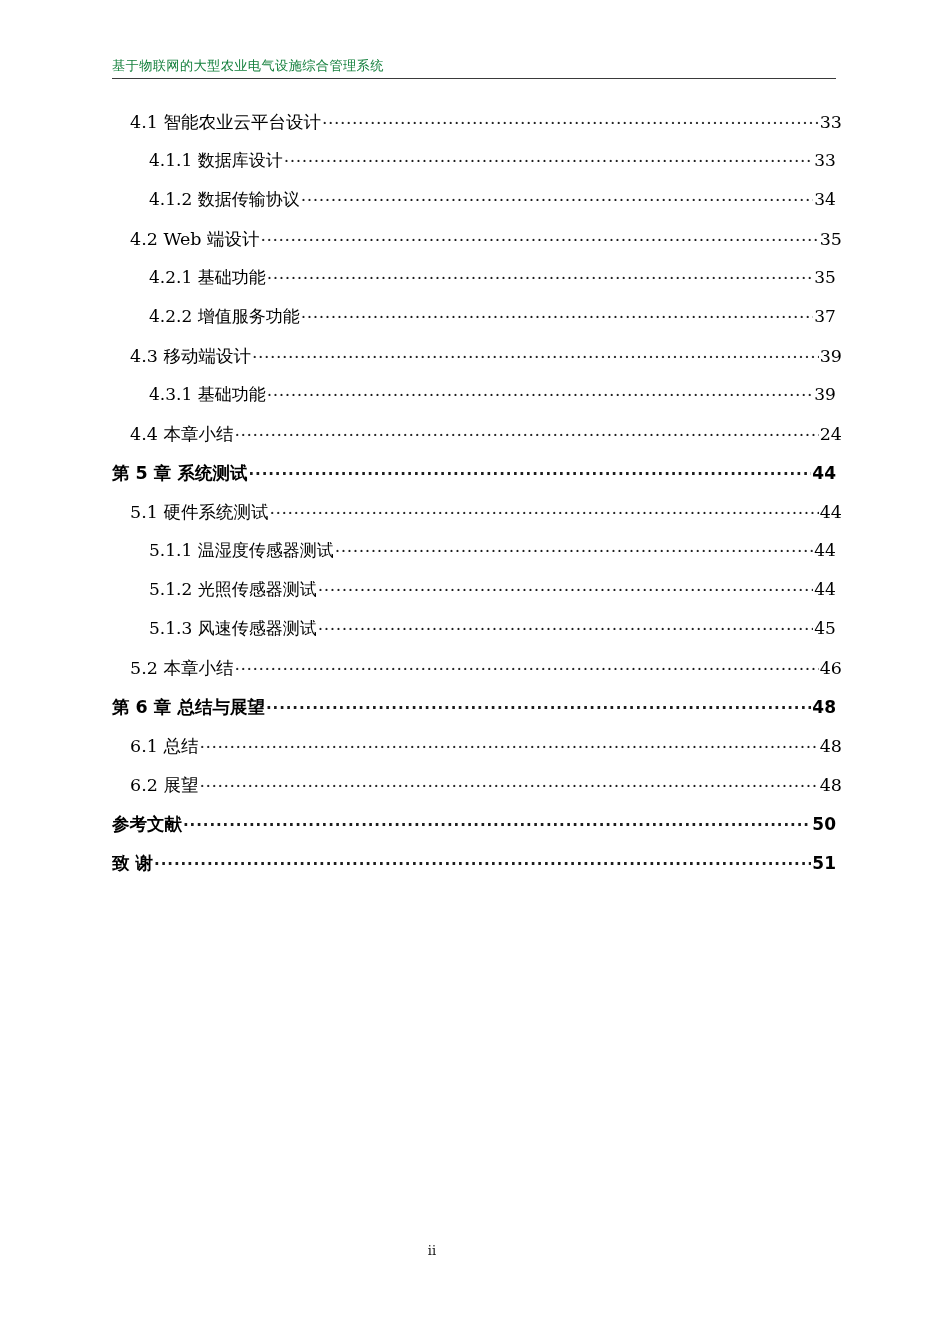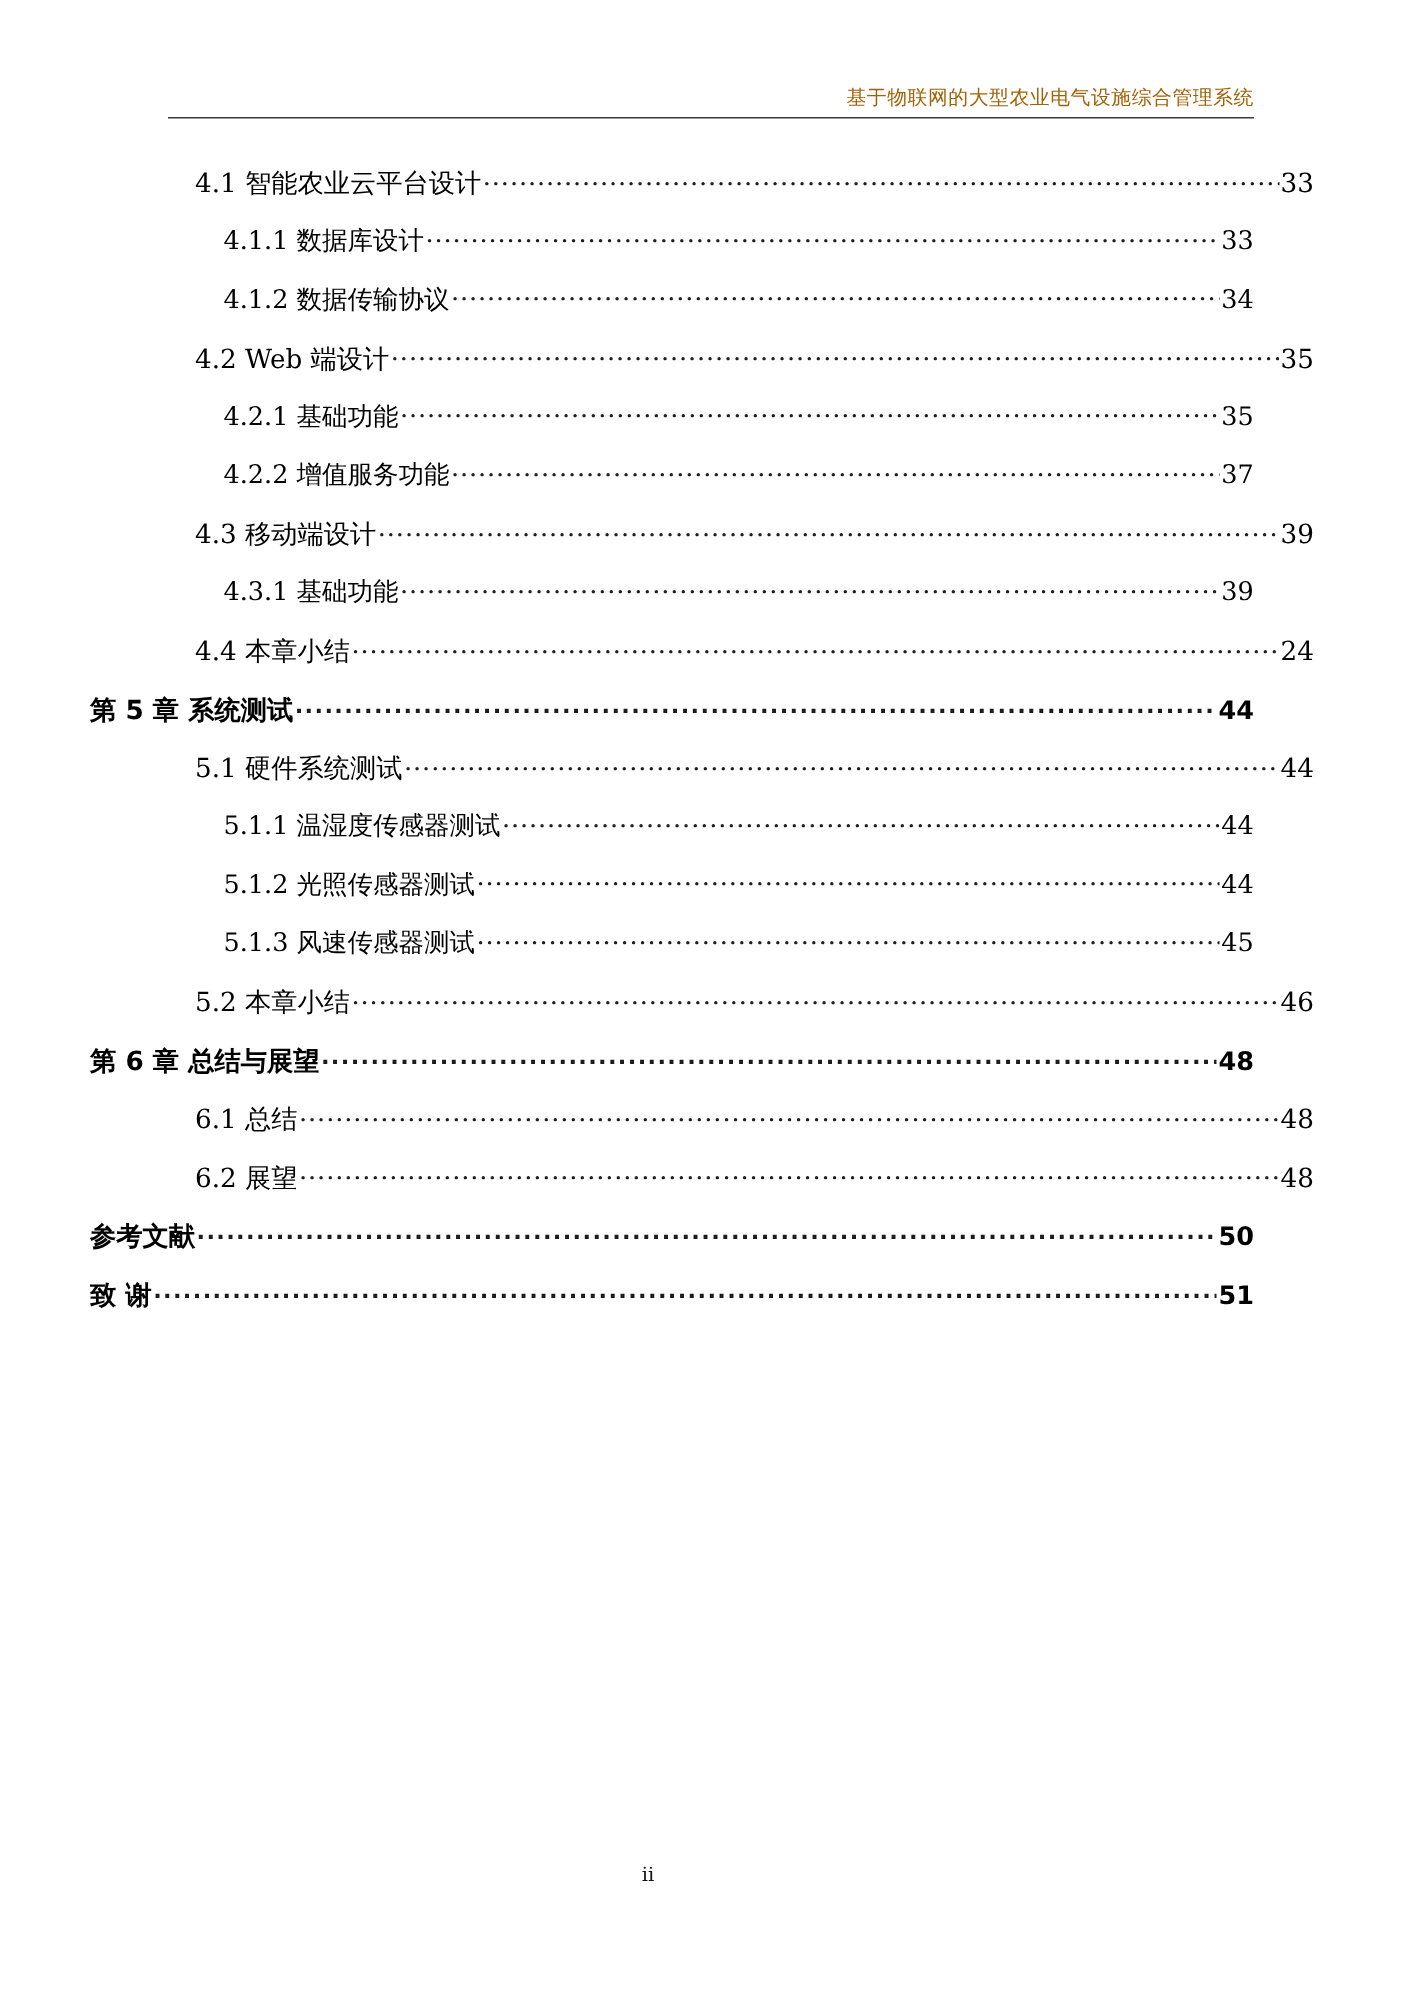--- a/index.html
+++ b/index.html
@@ -25,26 +25,26 @@
   }
 
   
   .header-area {
     position: absolute;
     top: 57px;
     left: 112px;
     width: 724px;
   }
   .header-text {
-    text-align: right;
+    text-align: left;
     font-family: "DejaVu Serif", "Liberation Serif", serif;
     font-size: 13.2px;
     line-height: 18px;
     letter-spacing: 0.4px;
-    color: #a16207;
+    color: #15803d;
     white-space: nowrap;
   }
   .header-rule {
     margin-top: 3px;
     border-top: 1.6px solid #3a3a3a;
     width: 100%;
     height: 0;
   }
 
   
@@ -85,42 +85,42 @@
     white-space: nowrap;
   }
   .toc-page {
     flex: 0 0 auto;
     text-align: center;
     min-width: 22px;
   }
 
   
   .lvl-chapter {
-    padding-left: 60px;
+    padding-left: 112px;
     padding-right: 114px;
     font-family: "DejaVu Sans", "Liberation Sans", sans-serif;
     font-weight: bold;
     font-size: 17.5px;
   }
   .lvl-chapter .toc-leader::before {
     font-family: "DejaVu Sans", "Liberation Sans", sans-serif;
     font-weight: bold;
     font-size: 15px;
     letter-spacing: 0.9px;
   }
   .lvl-chapter .toc-page {
     font-family: "DejaVu Sans", "Liberation Sans", sans-serif;
     font-weight: bold;
     font-size: 17px;
   }
 
   
   .lvl-2 {
     padding-left: 130px;
-    padding-right: 74px;
+    padding-right: 108px;
     font-size: 17.5px;
   }
   
   .lvl-3 {
     padding-left: 149px;
     padding-right: 114px;
     font-size: 17px;
   }
 
   

